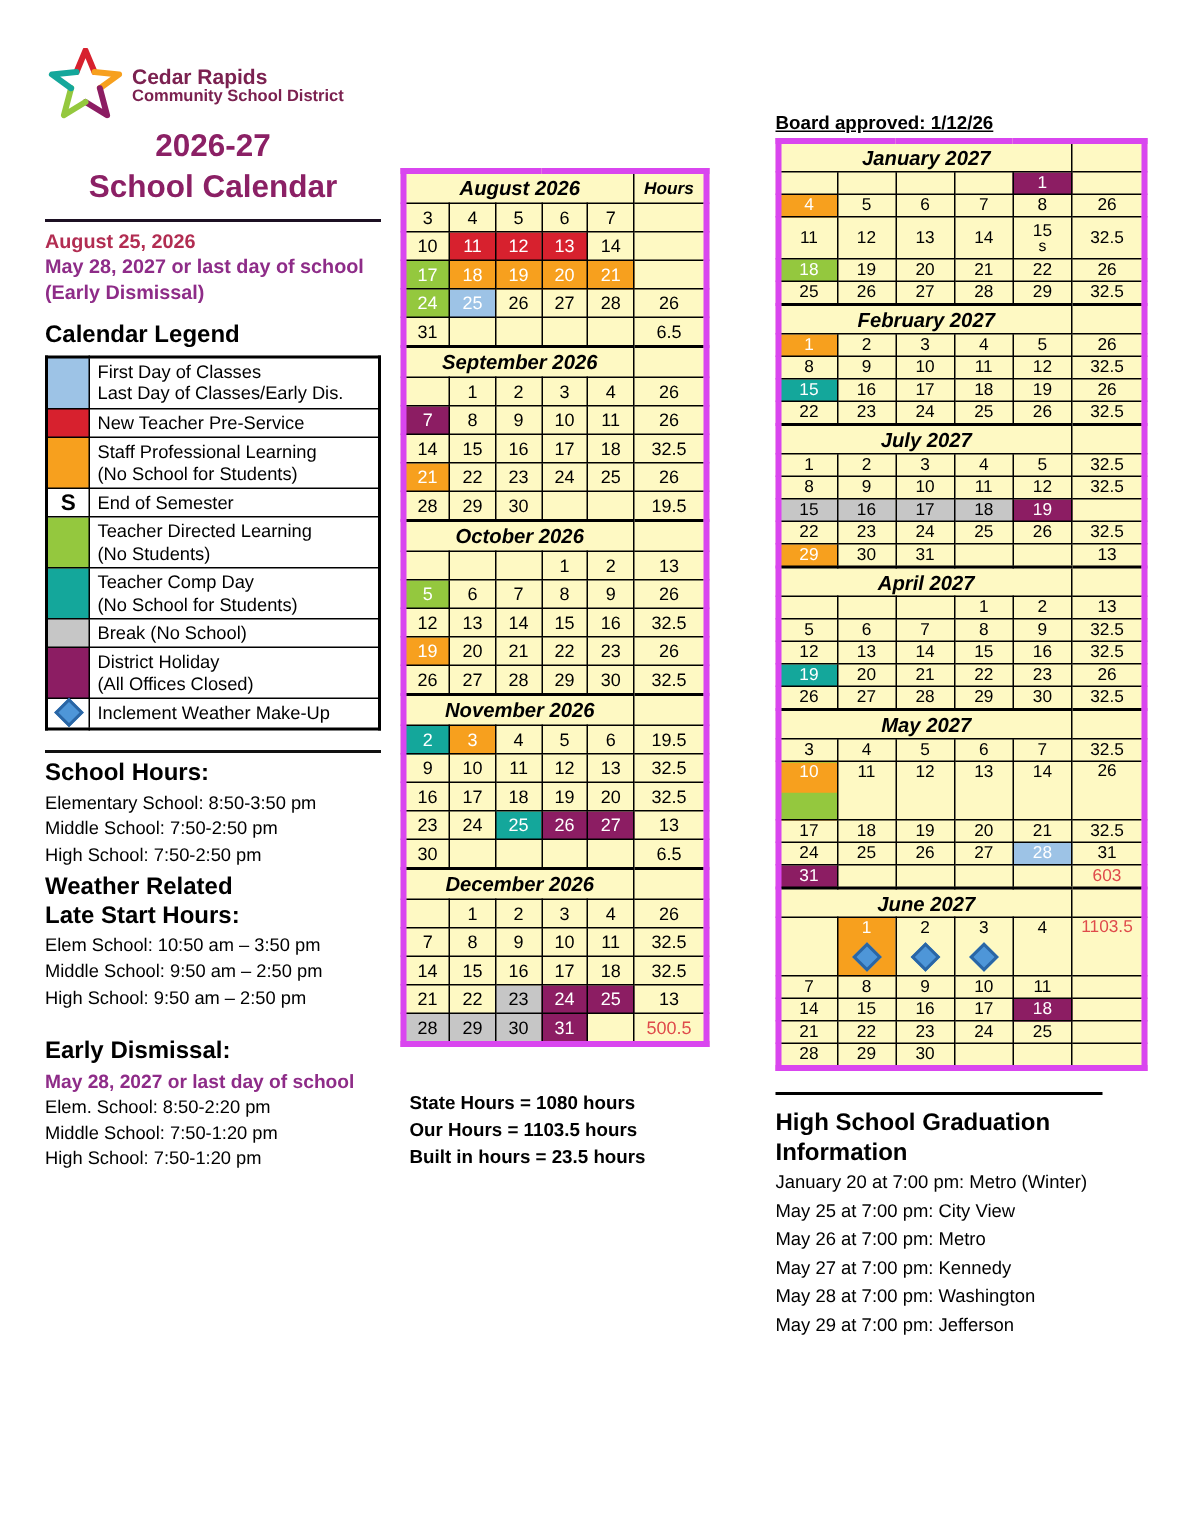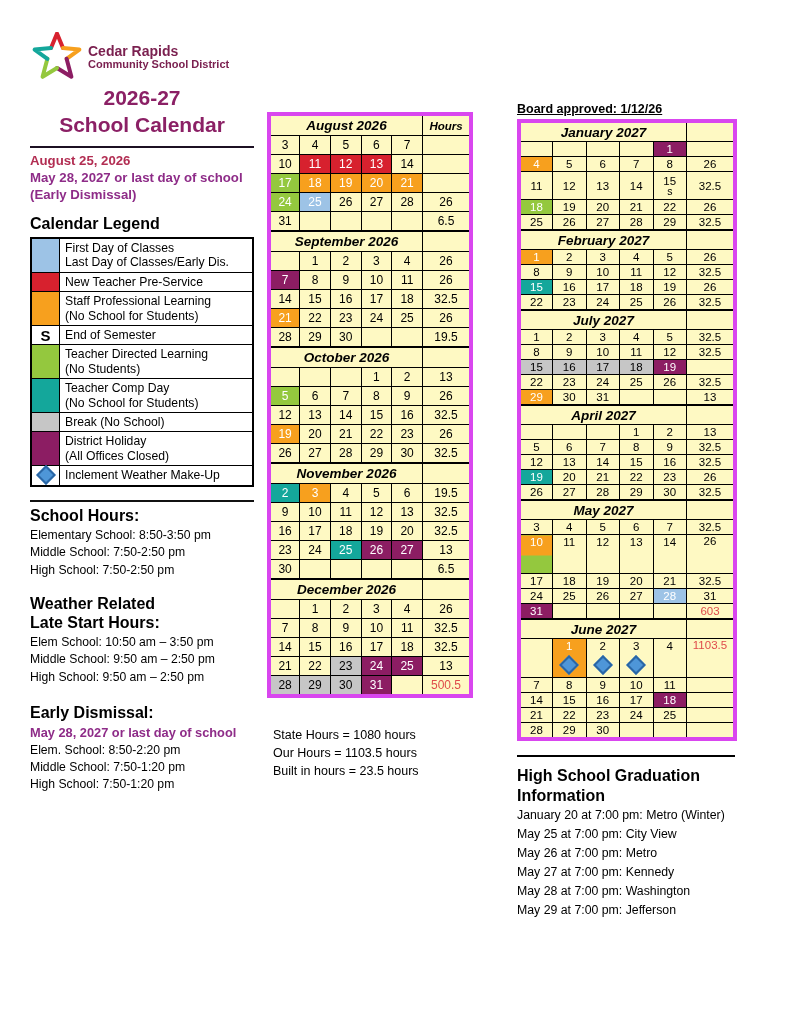--- a/index.html
+++ b/index.html
@@ -24,21 +24,21 @@
   .legend td.sw{width:27px;text-align:center;vertical-align:middle}
   .legend .txt{font-size:12.2px;padding:2px 5px;line-height:1.18}
   .legend .srow{font-weight:bold;font-size:15px}
   .sec-rule{border-top:2.5px solid #111;margin-top:13px}
   .h2{font-size:16px;font-weight:bold;margin-top:5px;line-height:1.18}
   .body-lines{font-size:12.2px;line-height:1.4;margin-top:2px}
   .ed-highlight{color:var(--datepurple);font-weight:bold;font-size:12.8px;margin-top:2px}
 
   
   .mid{position:absolute;left:267px;top:112px;width:206px}
-  .right{position:absolute;left:517px;top:102px;width:220px}
+  .right{position:absolute;left:517px;top:75px;width:248px}
   .board{font-size:12.5px;font-weight:bold;text-decoration:underline;margin-bottom:3px}
   table.cal{border-collapse:collapse;table-layout:fixed;width:100%;border:4px solid #d946ef;background:#fef9c3}
   .cal td{border:1px solid #000;text-align:center;font-size:12px;padding:0;height:18px}
   .cal tr.mrow td{border-top:2px solid #000}
   .cal .mname{font-weight:bold;font-style:italic;font-size:13.5px;height:19px}
   .cal .hhead{font-weight:bold;font-style:italic;font-size:11.5px;width:46px}
   .cal27 td{height:14px;font-size:11.5px}
   .cal27 .mname{height:18px}
   .cal tr.tallS td{height:27px}
   .cal tr.tallD td{height:38px;vertical-align:top}
@@ -49,21 +49,21 @@
   td.lightblue{background:var(--lblue);color:#fff}
   td.orange{background:var(--orange);color:#fff}
   td.green{background:var(--green);color:#fff}
   td.teal{background:var(--teal);color:#fff}
   td.gray{background:var(--gray);color:#000}
   td.purple{background:var(--purple);color:#fff}
   td.split{background:linear-gradient(to bottom,var(--orange) 0 52%,var(--green) 52% 100%);color:#fff}
   .dmd{width:10px;height:10px;background:var(--dfill);border:2px solid var(--dborder);
        transform:rotate(45deg);margin:4px auto 0}
   .legend .dmd{margin:2px auto}
-  .hours-note{position:absolute;left:273px;top:726px;font-weight:normal;font-size:12.5px;line-height:1.45}
+  .hours-note{position:absolute;left:273px;top:726px;font-weight:bold;font-size:12.5px;line-height:1.45}
 
   
   .grad-rule{border-top:2px solid #000;margin-top:14px;width:218px}
   .grad-title{font-size:16px;font-weight:bold;line-height:1.25;margin-top:9px;width:214px}
   .grad-list{font-size:12.3px;line-height:1.55;width:260px}
 </style>
 </head>
 <body>
 
 <div class="page">
@@ -162,21 +162,21 @@
       </div>
 
     <div class="sec-rule"></div>
     <div class="h2">School Hours:</div>
     <div class="body-lines">
       <div>Elementary School: 8:50-3:50 pm</div>
       <div>Middle School: 7:50-2:50 pm</div>
       <div>High School: 7:50-2:50 pm</div>
     </div>
 
-    <div class="h2" style="margin-top:16px">
+    <div class="h2" style="margin-top:4px">
       <div>Weather Related</div>
       <div>Late Start Hours:</div>
     </div>
     <div class="body-lines">
       <div>Elem School: 10:50 am – 3:50 pm</div>
       <div>Middle School: 9:50 am – 2:50 pm</div>
       <div>High School:  9:50 am – 2:50 pm</div>
     </div>
 
     <div class="h2" style="margin-top:18px">Early Dismissal:</div>

